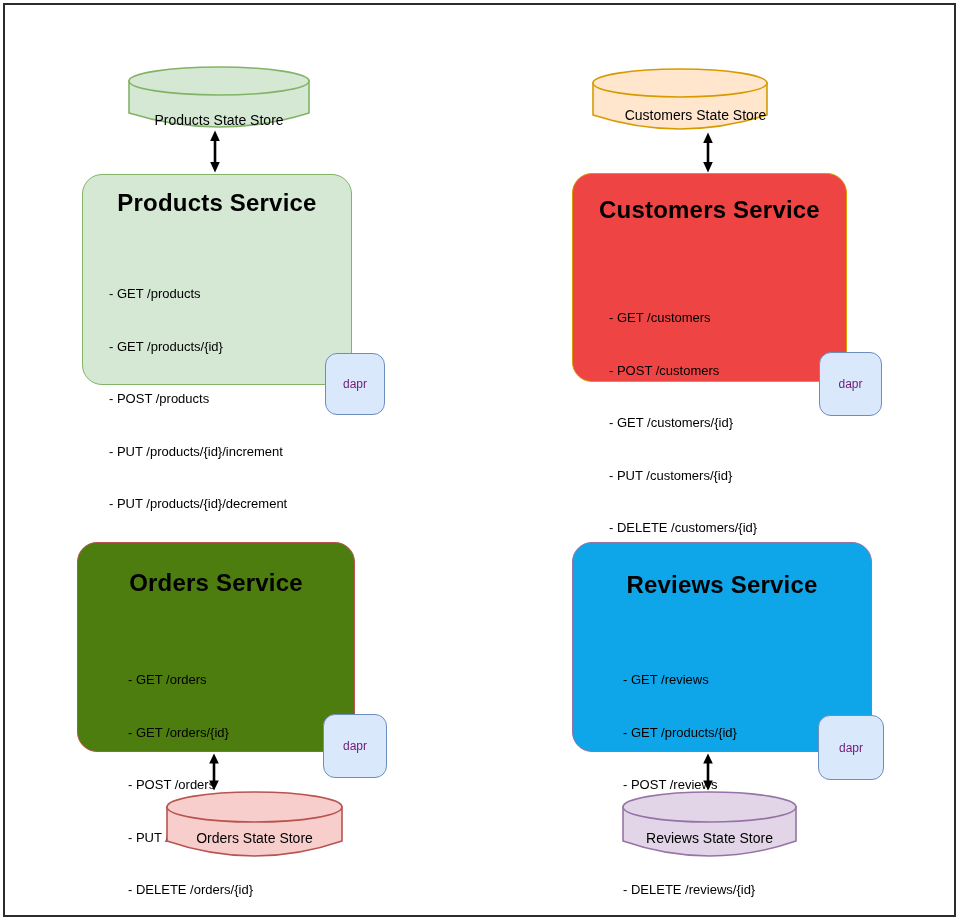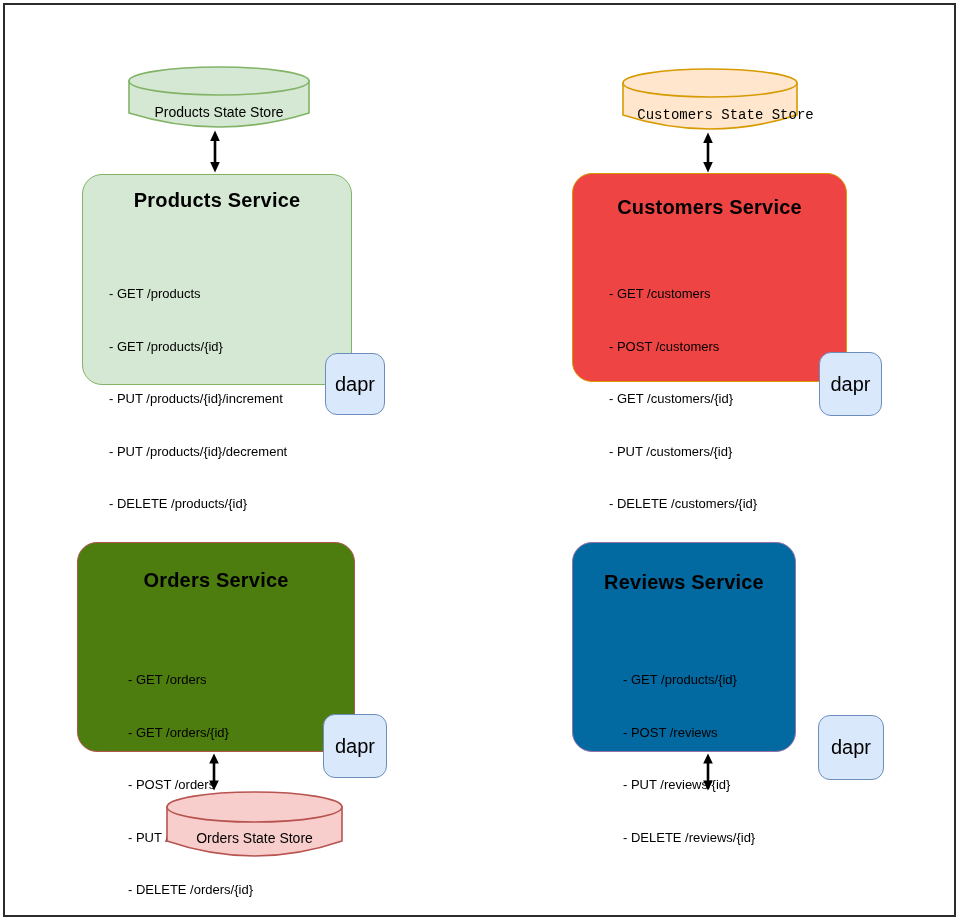--- a/index.html
+++ b/index.html
@@ -14,69 +14,69 @@
   }
   svg{display:block;}
 
   
   .service-box{
     position:absolute; box-sizing:border-box; border-radius:20px;
     border:1.6px solid; 
   }
   .service-title{
     position:absolute; left:0; right:0; text-align:center;
-    font-size:20px; font-weight:bold; letter-spacing:0.2px;
+    font-size:24px; font-weight:bold; letter-spacing:0.2px;
   }
   .endpoints{
     position:absolute; left:0; right:8px;
     font-size:13px; line-height:17.5px; white-space:pre;
   }
   .box-products { left:82px;  top:174px; width:270px; height:211px; background:#d5e8d4; border-color:#82b366;}
   .box-customers{ left:572px; top:173px; width:275px; height:209px; background:#ef4444; border-color:#d79b00;}
   .box-orders   { left:77px;  top:542px; width:278px; height:210px; background:#4d7c0f; border-color:#b85450;}
-  .box-reviews  { left:572px; top:542px; width:224px; height:210px; background:#0369a1; border-color:#9673a6;}
+  .box-reviews  { left:572px; top:542px; width:300px; height:210px; background:#0ea5e9; border-color:#9673a6;}
 
   .box-products  .service-title{top:14px;}
   .box-customers .service-title{top:22px;}
   .box-orders    .service-title{top:26px;}
   .box-reviews   .service-title{top:28px;}
 
   .box-products  .endpoints{top:75px;  padding-left:26px;}
-  .box-customers .endpoints{top:76px;  padding-left:36px;}
+  .box-customers .endpoints{top:100px;  padding-left:36px;}
   .box-orders    .endpoints{top:93px;  padding-left:50px;}
   .box-reviews   .endpoints{top:93px;  padding-left:50px;}
 
   
   .store{position:absolute;}
   .store-label{
     position:absolute; left:0; right:0; text-align:center;
     font-size:14px; color:#000;
   }
   .cyl-products { left:128px; top:66px;  width:182px; height:62px;}
-  .cyl-customers{ left:622px; top:68px;  width:207px; height:62px;font-family:Liberation Mono, monospace;}
+  .cyl-customers{ left:592px; top:68px;  width:207px; height:62px;}
   .cyl-orders   { left:128px; top:791px; width:177px; height:66px;margin-left:38px;}
   .cyl-reviews  { left:622px; top:791px; width:175px; height:66px;}
-  .cyl-products  .store-label{bottom:8px;}
+  .cyl-products  .store-label{bottom:0;}
   .cyl-customers .store-label{bottom:7px;}
   .cyl-orders    .store-label{bottom:11px;}
   .cyl-reviews   .store-label{bottom:11px;}
 
   
   .arrow{position:absolute;}
   .arr-products { left:206px; top:130px;}
   .arr-customers{ left:699px; top:132px;}
   .arr-orders   { left:205px; top:753px;}
   .arr-reviews  { left:699px; top:753px;}
 
   
   .badge{
     position:absolute; box-sizing:border-box;
     background:#dae8fc; border:1.6px solid #6c8ebf; border-radius:12px;
     display:flex; align-items:center; justify-content:center;
-    font-size:20px; color:#000000;
+    font-size:12px; color:#701a75;
   }
   .badge-products { left:325px; top:353px; width:60px; height:62px;}
   .badge-customers{ left:819px; top:352px; width:63px; height:64px;}
   .badge-orders   { left:323px; top:714px; width:64px; height:64px;}
   .badge-reviews  { left:818px; top:715px; width:66px; height:65px;}
 </style>
 </head>
 <body>
 
 <div class="canvas">
@@ -94,20 +94,21 @@
     <line x1="9" y1="9" x2="9" y2="34" stroke="#000" stroke-width="2.6"></line>
     <polygon points="9,0.5 4.2,11 13.8,11" fill="#000"></polygon>
     <polygon points="9,42.5 4.2,32 13.8,32" fill="#000"></polygon>
   </svg>
 
   <div class="service-box box-products">
     <div class="service-title">Products Service</div>
     <div class="endpoints">
       <div>- GET /products</div>
       <div>- GET /products/{id}</div>
+      <div>- POST /products</div>
       <div>- PUT /products/{id}/increment</div>
       <div>- PUT /products/{id}/decrement</div>
       <div>- DELETE /products/{id}</div>
     </div>
   </div>
   <div class="badge badge-products">dapr</div>
 
   <div class="store cyl-customers">
     <svg width="176" height="62" viewBox="0 0 176 62">
       <path d="M1,15 L1,47 Q88,75 175,47 L175,15 Z" fill="#ffe6cc" stroke="#d79b00" stroke-width="1.6"></path>
@@ -156,27 +157,35 @@
     <svg width="177" height="66" viewBox="0 0 177 66">
       <path d="M1,16 L1,50 Q88.5,80 176,50 L176,16 Z" fill="#f8cecc" stroke="#b85450" stroke-width="1.6"></path>
       <ellipse cx="88.5" cy="16" rx="87.5" ry="15" fill="#f8cecc" stroke="#b85450" stroke-width="1.6"></ellipse>
     </svg>
     <span class="store-label">Orders State Store</span>
   </div>
 
   <div class="service-box box-reviews">
     <div class="service-title">Reviews Service</div>
     <div class="endpoints">
+      <div>- GET /reviews</div>
       <div>- GET /products/{id}</div>
       <div>- POST /reviews</div>
       <div>- PUT /reviews/{id}</div>
       <div>- DELETE /reviews/{id}</div>
     </div>
   </div>
   <div class="badge badge-reviews">dapr</div>
 
   <svg class="arrow arr-reviews" width="18" height="38" viewBox="0 0 18 38">
     <line x1="9" y1="9" x2="9" y2="29" stroke="#000" stroke-width="2.6"></line>
     <polygon points="9,0.5 4.2,10.5 13.8,10.5" fill="#000"></polygon>
     <polygon points="9,37.5 4.2,27.5 13.8,27.5" fill="#000"></polygon>
   </svg>
 
+  <div class="store cyl-reviews">
+    <svg width="175" height="66" viewBox="0 0 175 66">
+      <path d="M1,16 L1,50 Q87.5,80 174,50 L174,16 Z" fill="#e1d5e7" stroke="#9673a6" stroke-width="1.6"></path>
+      <ellipse cx="87.5" cy="16" rx="86.5" ry="15" fill="#e1d5e7" stroke="#9673a6" stroke-width="1.6"></ellipse>
+    </svg>
+    <span class="store-label">Reviews State Store</span>
+  </div>
 </div>
 
 </body></html>

